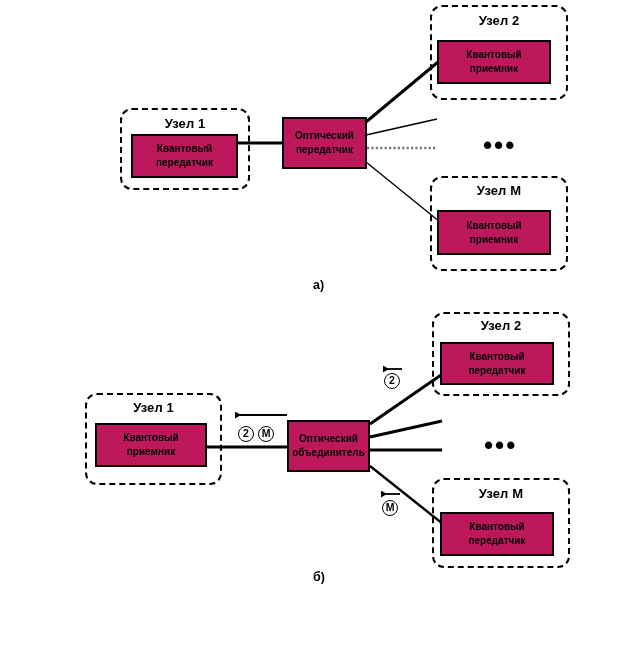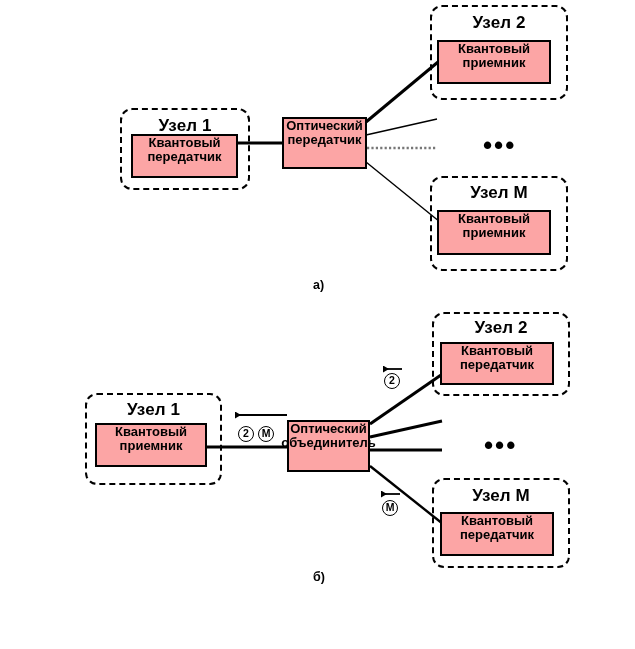--- a/index.html
+++ b/index.html
@@ -32,34 +32,34 @@
     position: absolute;
     border: 2.2px dashed #000;
     border-radius: 12px;
     box-sizing: border-box;
   }
   .node-title {
     position: absolute;
     left: 0;
     width: 100%;
     text-align: center;
-    font-size: 17px;
+    font-size: 13px;
     font-weight: bold;
     letter-spacing: 0.1px;
   }
   .unit-box {
     position: absolute;
     border: 1.8px solid #000;
     box-sizing: border-box;
-    background: #fca5a5;
+    background: #be185d;
     display: flex;
     flex-direction: column;
     align-items: center;
-    justify-content: flex-start;
-    font-size: 13px;
+    justify-content: center;
+    font-size: 10px;
     font-weight: bold;
     line-height: 14px;
     text-align: center;
   }
   .unit-box.thick { border-width: 2.2px; }
   .ellipsis {
     position: absolute;
     font-size: 26px;
     font-weight: bold;
     letter-spacing: 2px;

